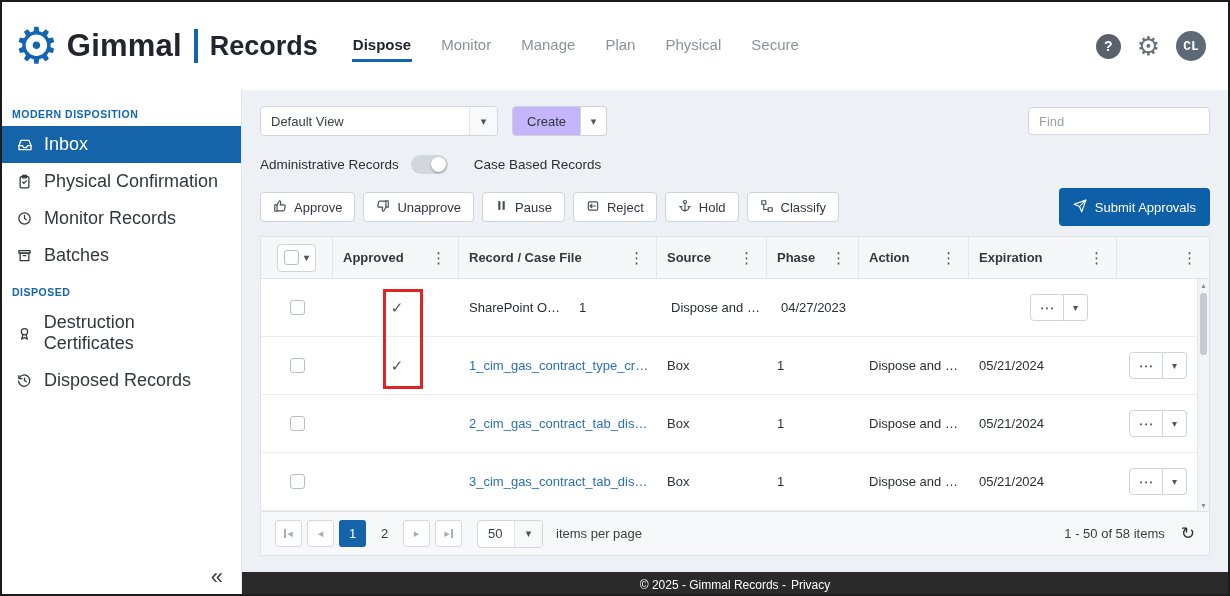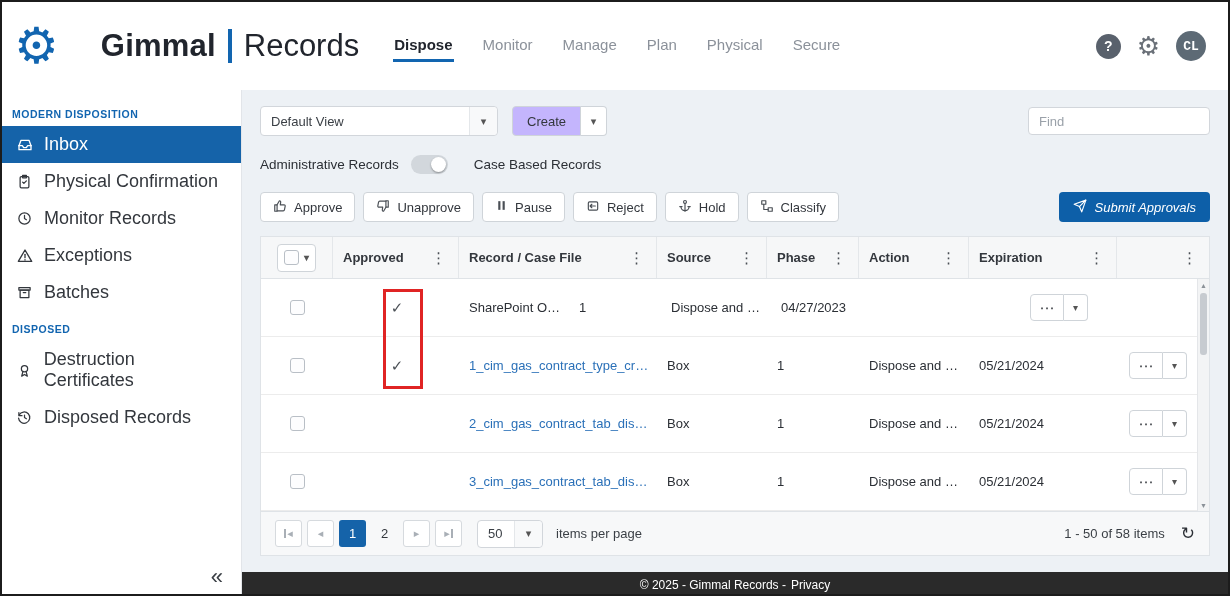--- a/index.html
+++ b/index.html
@@ -5,23 +5,23 @@
   * { box-sizing: border-box; margin: 0; padding: 0; }
   body { font-family: "Liberation Sans", sans-serif; background: #555; }
   .page { width: 1230px; height: 596px; border: 2px solid #1c1c1c; background: #fff;
           display: flex; flex-direction: column; overflow: hidden; position: relative; }
 
   
   .header { height: 88px; flex: 0 0 auto; display: flex; align-items: center;
             padding: 0 22px 0 12px; background: #fff; }
   .brand { display: flex; align-items: center; }
   .gear-logo { font-size: 50px; line-height: 1; color: #1265b0; margin-right: 8px; }
-  .brand-name { font-size: 31px; font-weight: 700; color: #21252d; letter-spacing: .2px; margin-left: 34px; }
+  .brand-name { font-size: 31px; font-weight: 700; color: #21252d; letter-spacing: .2px; }
   .brand-sep { width: 4px; height: 34px; background: #1265b0; margin: 0 12px; }
-  .brand-product { font-size: 31px; font-weight: 400; color: #21252d; }
+  .brand-product { font-size: 27px; font-weight: 700; color: #21252d; }
   .nav { display: flex; gap: 28px; margin-left: 34px; align-items: center; height: 100%; }
   .nav-item { font-size: 15px; color: #8b919a; cursor: pointer; padding: 6px 1px; border-bottom: 3px solid transparent; }
   .nav-item.active { color: #21252d; font-weight: 700; border-bottom-color: #1265b0; }
   .top-actions { margin-left: auto; display: flex; align-items: center; gap: 16px; }
   .help-circle { width: 25px; height: 25px; border-radius: 50%; background: #59616c; color: #fff;
                  font-size: 14px; font-weight: 700; display: flex; align-items: center; justify-content: center; cursor: pointer; }
   .settings-gear { font-size: 26px; color: #6a7078; cursor: pointer; line-height: 1; }
   .avatar { width: 30px; height: 30px; border-radius: 50%; background: #5d6a75; color: #fff;
             font-size: 13px; font-weight: 700; display: flex; align-items: center; justify-content: center; cursor: pointer; font-family: Liberation Mono, monospace; }
 
@@ -58,22 +58,22 @@
   .toggle { width: 37px; height: 19px; border-radius: 10px; background: #d2d7dc; position: relative; margin: 0 10px 0 12px; cursor: pointer; }
   .toggle .knob { position: absolute; top: 2px; right: 2px; width: 15px; height: 15px; border-radius: 50%;
                   background: #fff; box-shadow: 0 1px 2px rgba(0,0,0,.35); }
   .case-label { margin-left: 16px; }
 
   
   .row3 { display: flex; align-items: center; gap: 8px; margin-top: 14px; height: 30px; }
   .action-btn { height: 30px; background: #fff; border: 1px solid #cfd4d9; border-radius: 4px; padding: 0 12px;
                 display: flex; align-items: center; gap: 7px; font-size: 13px; color: #33373d; cursor: pointer; }
   .action-btn svg { color: #4a4f55; }
-  .submit-btn { margin-left: auto; height: 30px; background: #0d5fa8; color: #fff; border: none; border-radius: 4px;
-                padding: 0 14px; font-size: 13px; display: flex; align-items: center; gap: 8px; cursor: pointer; font-style: italic; }
+  .submit-btn { margin-left: auto; height: 38px; background: #0d5fa8; color: #fff; border: none; border-radius: 4px;
+                padding: 0 14px; font-size: 13px; display: flex; align-items: center; gap: 8px; cursor: pointer; }
 
   
   .grid { margin: 14px 0 16px 0; background: #fff; border: 1px solid #dfe3e7; display: flex; flex-direction: column;
           flex: 1; min-height: 0; position: relative; }
   .grid-header { display: flex; background: #f6f7f8; border-bottom: 1px solid #dfe3e7; height: 42px; flex: 0 0 auto; }
   .gh-cell { display: flex; align-items: center; justify-content: space-between; padding: 0 8px 0 10px;
              border-right: 1px solid #e4e7ea; font-size: 13px; font-weight: 700; color: #33373d; cursor: pointer; }
   .gh-cell:last-child { border-right: none; justify-content: flex-end; }
   .kebab { color: #4a4f55; font-size: 15px; font-weight: 400; padding: 0 4px; cursor: pointer; }
   .c-check { flex: 0 0 72px; justify-content: center; padding: 0; }
@@ -190,30 +190,20 @@
         <span class="side-icon">
           <svg width="15" height="15" viewBox="0 0 24 24" fill="none" stroke="currentColor" stroke-width="2" stroke-linecap="round" stroke-linejoin="round">
               <circle cx="12" cy="12" r="9"></circle>
               <path d="M12 7v5l3 2"></path>
             </svg>
         </span>
         <span>Monitor Records</span>
       </div>
 
 
-      <div class="side-item">
-        <span class="side-icon">
-          <svg width="16" height="16" viewBox="0 0 24 24" fill="none" stroke="currentColor" stroke-width="2" stroke-linecap="round" stroke-linejoin="round">
-              <path d="M12 3L22 20H2z"></path>
-              <path d="M12 9.5v5"></path>
-              <path d="M12 17.5v.5"></path>
-            </svg>
-        </span>
-        <span>Exceptions</span>
-      </div>
 
 
       <div class="side-item">
         <span class="side-icon">
           <svg width="15" height="15" viewBox="0 0 24 24" fill="none" stroke="currentColor" stroke-width="2" stroke-linecap="round" stroke-linejoin="round">
               <rect x="3" y="4" width="18" height="4"></rect>
               <rect x="5" y="8" width="14" height="12"></rect>
               <path d="M10 12h4"></path>
             </svg>
         </span>

